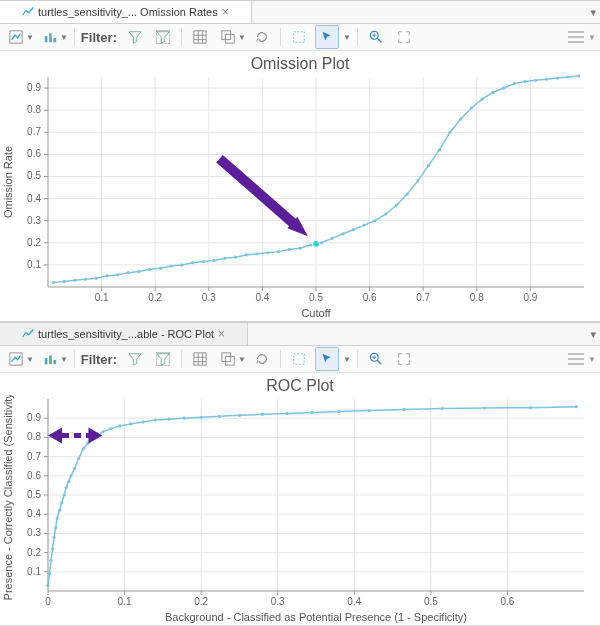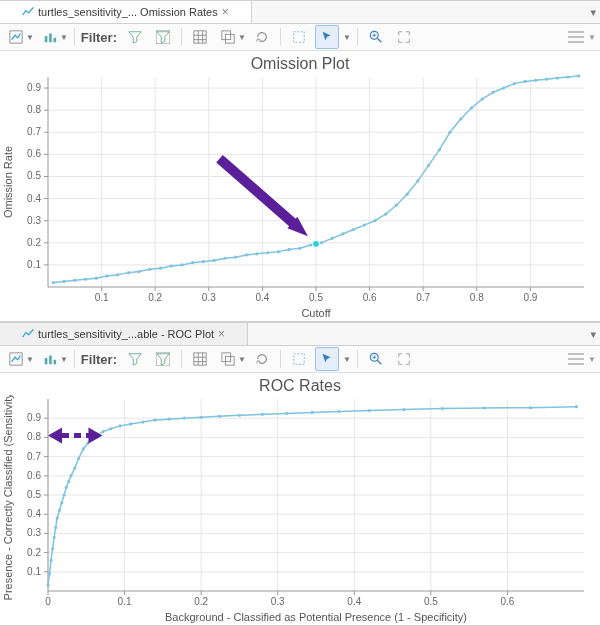--- a/index.html
+++ b/index.html
@@ -365,21 +365,21 @@
     <div class="toolbar-right">
       <div class="hamburger">
             <span></span>
             <span></span>
             <span></span>
           </div>
       <span style="font-size:8px;">▼</span>
     </div>
   </div>
   <div class="chart-area">
-    <div class="chart-title">ROC Rates</div>
+    <div class="chart-title">ROC Plot</div>
     <svg class="plot" id="plot1" width="596" height="230">
           <g class="grid">
             <line x1="48" x2="584" y1="176.8" y2="176.8"></line>
             <line x1="48" x2="584" y1="157.6" y2="157.6"></line>
             <line x1="48" x2="584" y1="138.4" y2="138.4"></line>
             <line x1="48" x2="584" y1="119.19999999999999" y2="119.19999999999999"></line>
             <line x1="48" x2="584" y1="100" y2="100"></line>
             <line x1="48" x2="584" y1="80.80000000000001" y2="80.80000000000001"></line>
             <line x1="48" x2="584" y1="61.60000000000002" y2="61.60000000000002"></line>
             <line x1="48" x2="584" y1="42.39999999999998" y2="42.39999999999998"></line>

